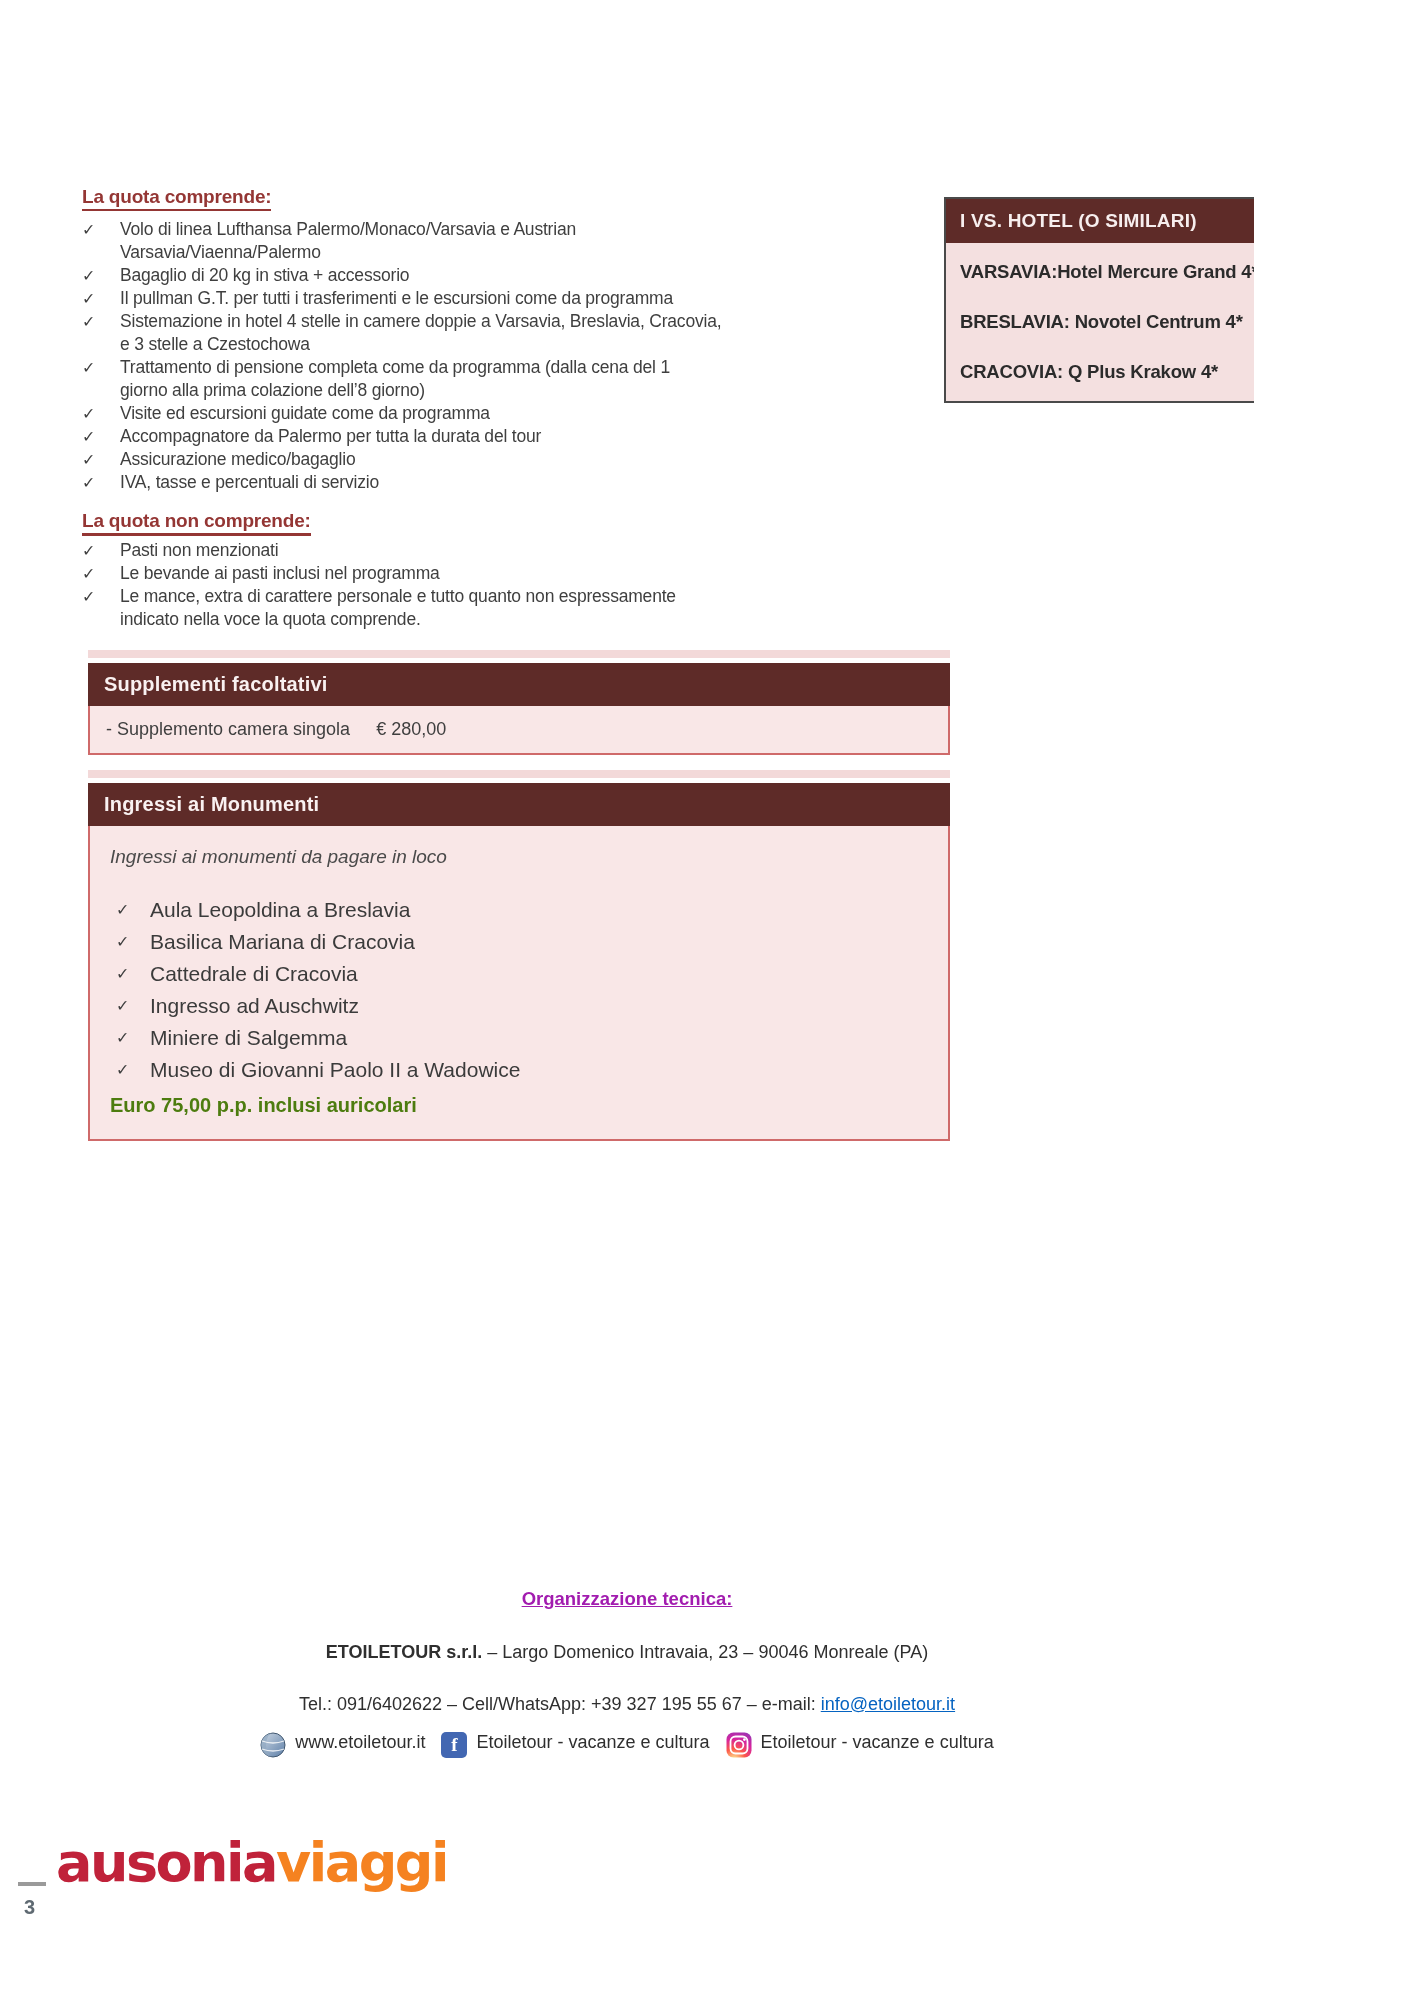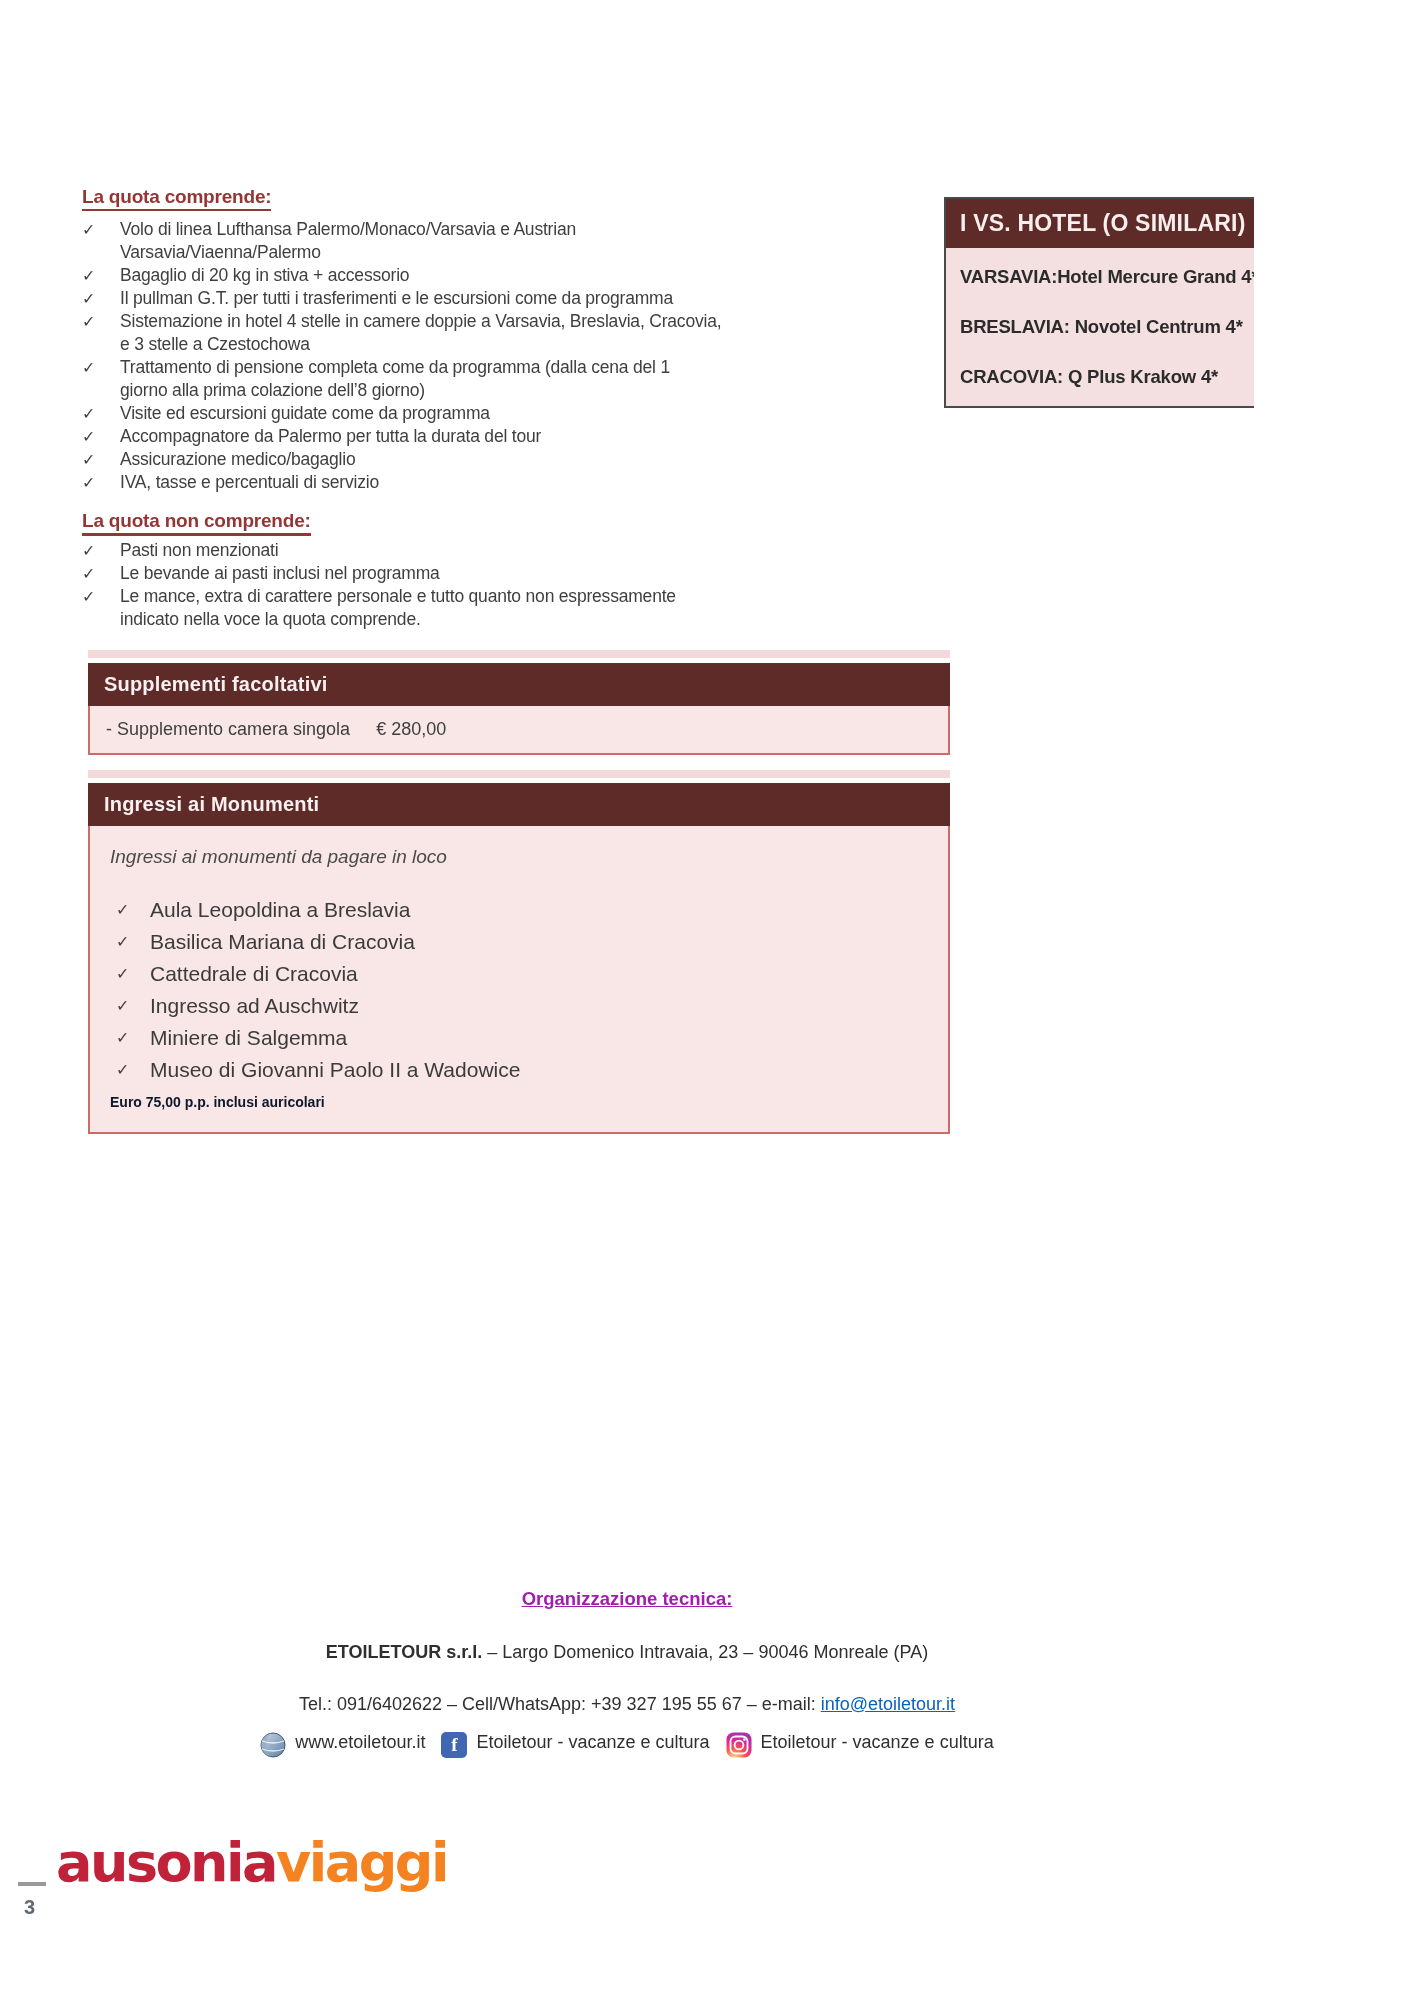--- a/index.html
+++ b/index.html
@@ -41,21 +41,21 @@
   
   .hotel-box {
     left: 944px; top: 197px; width: 392px;
     border: 2px solid #4a4a4a;
     background: #f4e0e0;
   }
   .hotel-header {
     background: #5e2b28;
     color: #f7eeee;
     font-weight: bold;
-    font-size: 23px;
+    font-size: 19px;
     padding: 11px 14px;
     letter-spacing: 0.2px;
   }
   .hotel-body { padding: 18px 14px 14px 14px; }
   .hotel-row {
     font-weight: bold;
     color: #2b2b2b;
     font-size: 18.5px;
     margin-bottom: 28px;
     letter-spacing: -0.2px;
@@ -90,22 +90,22 @@
     font-style: italic;
     font-size: 19px;
     color: #4a4a4a;
     margin-bottom: 26px;
   }
   .ingressi-list .list-row { line-height: 32px; }
   .ingressi-list .chk { flex: 0 0 40px; line-height: 32px; padding-left: 6px; }
   .ingressi-list .item-text { font-size: 21px; line-height: 32px; color: #3b3b3b; }
   .ingressi-footer {
     font-weight: bold;
-    font-size: 14px;
-    color: #0f172a;
+    font-size: 20px;
+    color: #4d7c0f;
     margin-top: 8px;
   }
 
   
   .footer-line { left: 0; width: 100%; text-align: center; font-size: 18px; color: #2f2f2f; }
   .org-heading { font-weight: bold; text-decoration: underline; color: #a21caf; font-size: 18.5px; }
   .bold { font-weight: bold; }
   .email-link { color: #0563c1; text-decoration: underline; cursor: pointer; }
   .social-row {
     left: 0; width: 100%;

